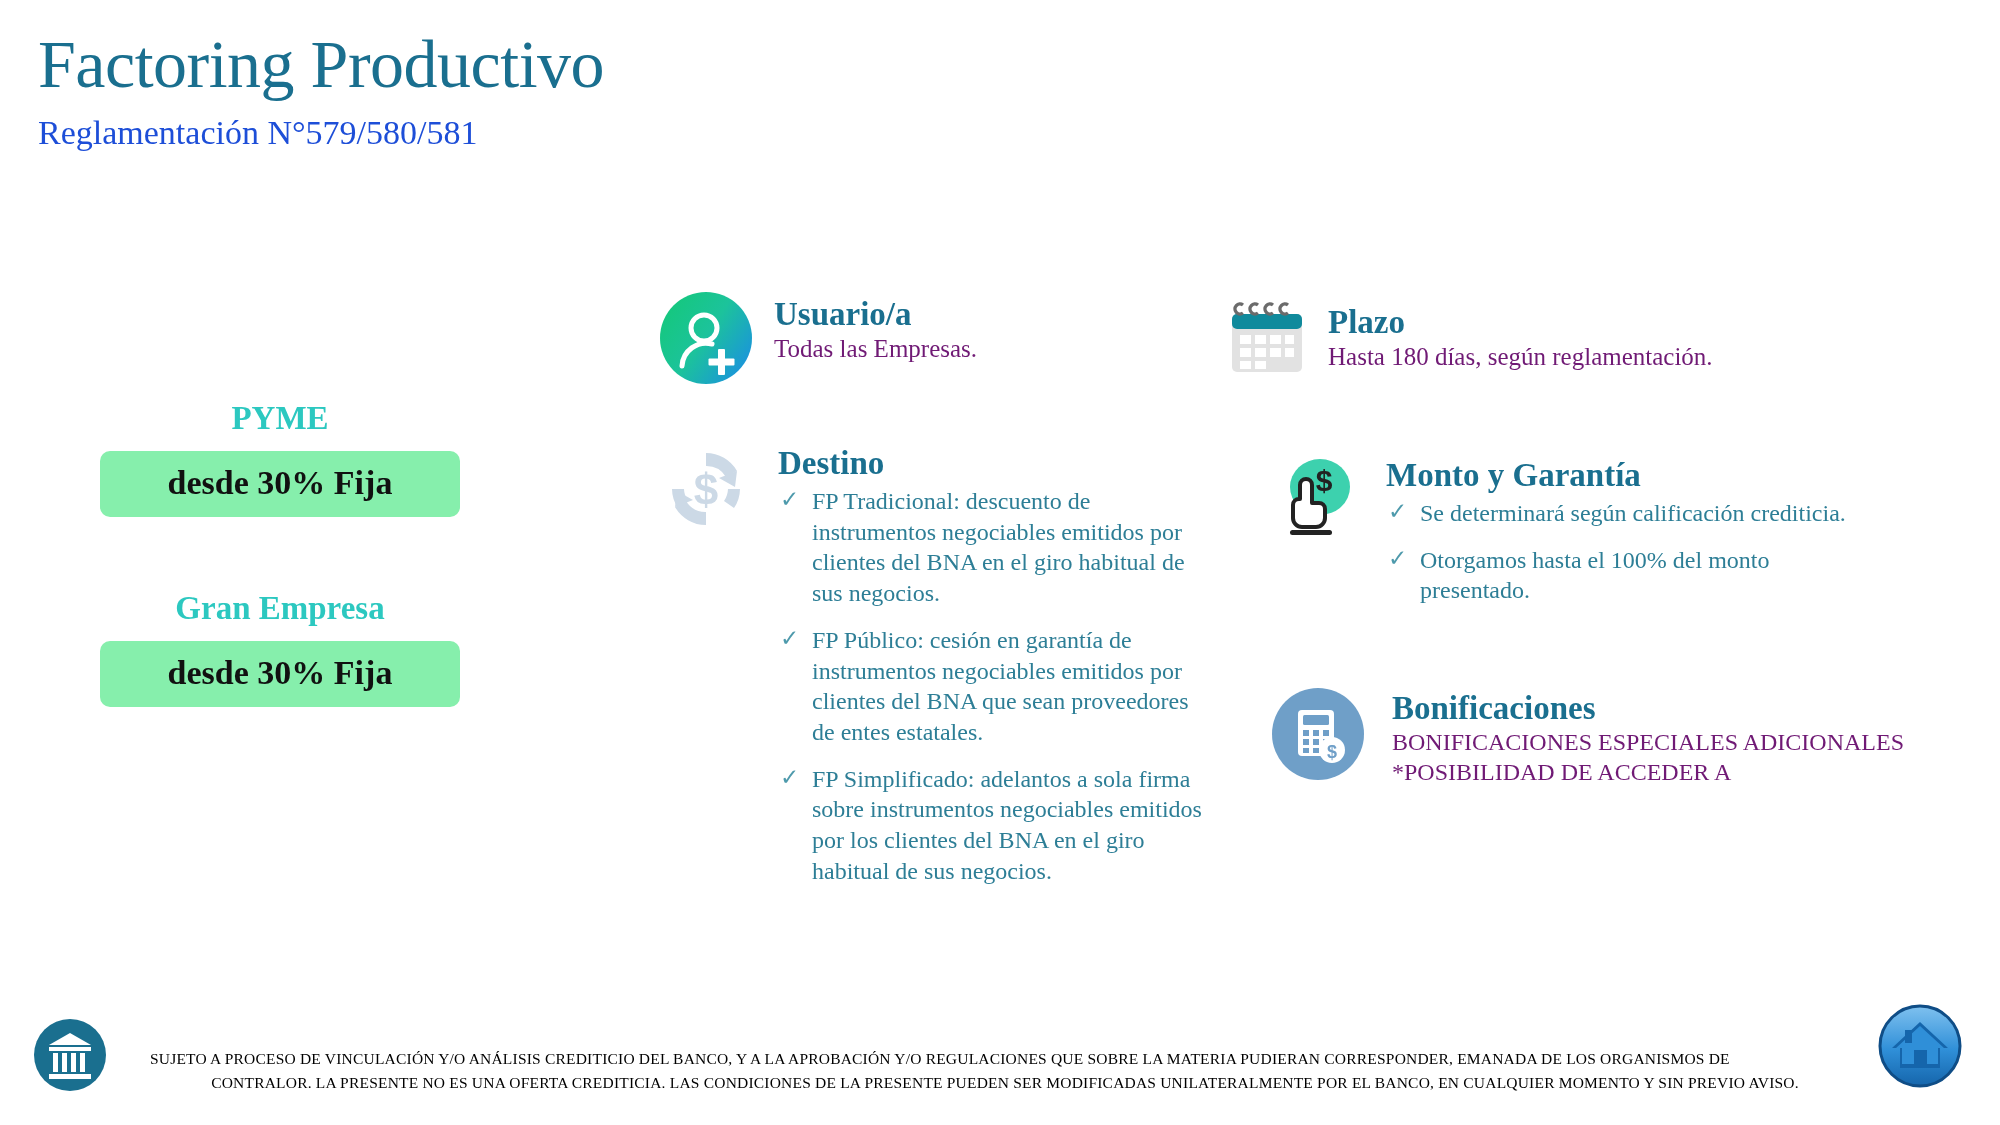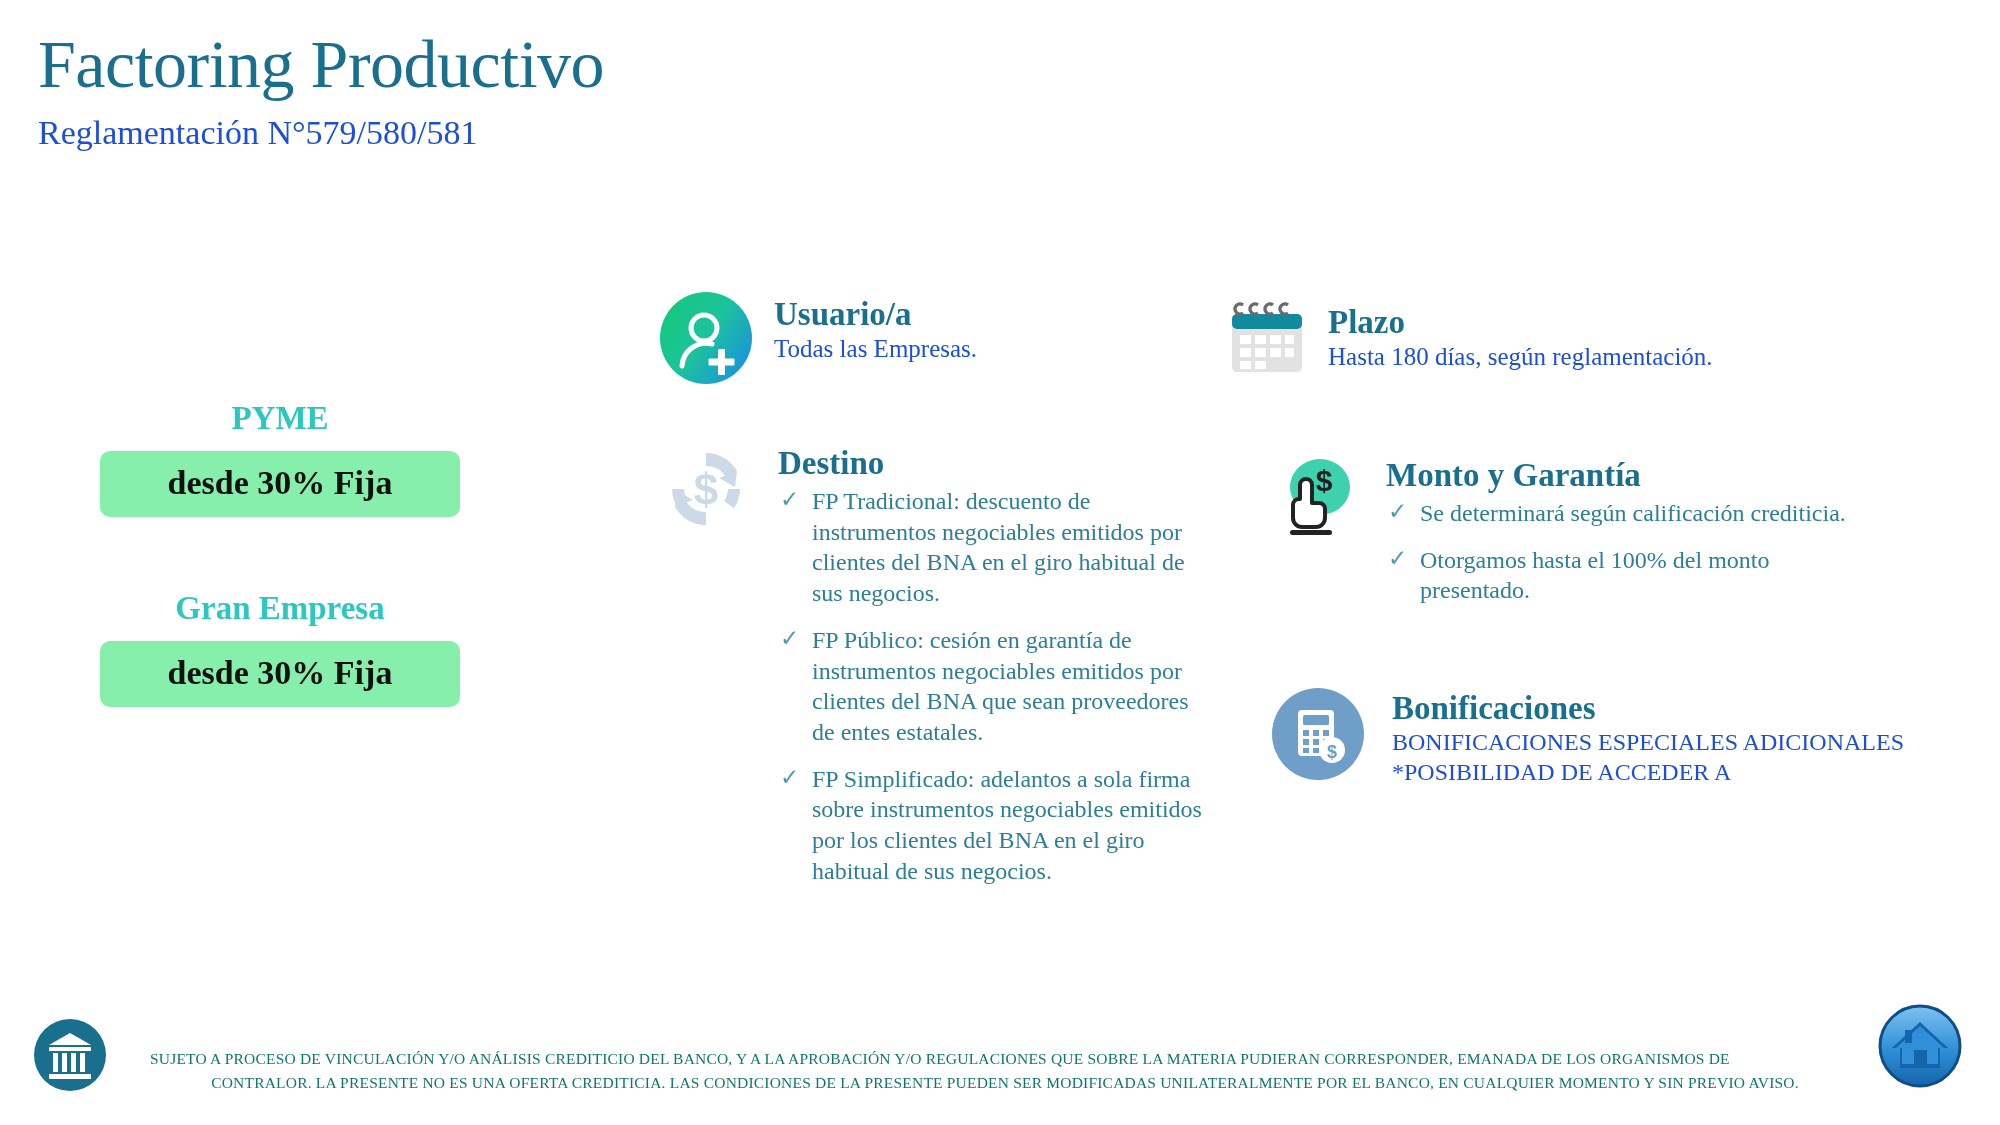--- a/index.html
+++ b/index.html
@@ -30,21 +30,21 @@
   .blk{position:absolute;display:flex;align-items:flex-start;}
   .blk .ic{flex:0 0 auto;}
   .blk .bd{margin-left:22px;}
   .h{
     font-family:"Liberation Serif", serif;
     color:#1a6f8f;font-weight:700;font-size:33px;line-height:1.12;
     white-space:nowrap;
   }
   .sub{
     font-family:"Liberation Serif", serif;
-    color:#1d4ed8;font-size:25px;line-height:1.25;
+    color:#701a75;font-size:25px;line-height:1.25;
     white-space:nowrap;
   }
 
   
   ul.bl{list-style:none;margin:4px 0 0 0;padding:0;}
   ul.bl li{
     position:relative;padding-left:34px;margin-bottom:16px;
     font-family:"Liberation Serif", serif;
     font-size:24px;line-height:1.28;color:#2d7e96;
   }
@@ -69,21 +69,21 @@
   }
   .pill{
     margin-top:14px;background:#86efac;border-radius:10px;
     padding:13px 0 15px 0;
     font-family:"Liberation Serif", serif;
     font-weight:700;font-size:34px;color:#111111;
   }
   .disc{
     position:absolute;left:150px;top:1047px;width:1710px;
     font-family:"Liberation Serif", serif;
-    color:#0f766e;font-size:15.5px;line-height:1.52;
+    color:#000000;font-size:15.5px;line-height:1.52;
     text-align:justify;letter-spacing:0.2px;
   }
   .disc .l2{text-align:center;}
   .bank-badge{position:absolute;left:34px;top:1019px;}
   .home-badge{position:absolute;left:1878px;top:1004px;}
 
   svg{display:block;}
 </style>
 </head>
 <body>

